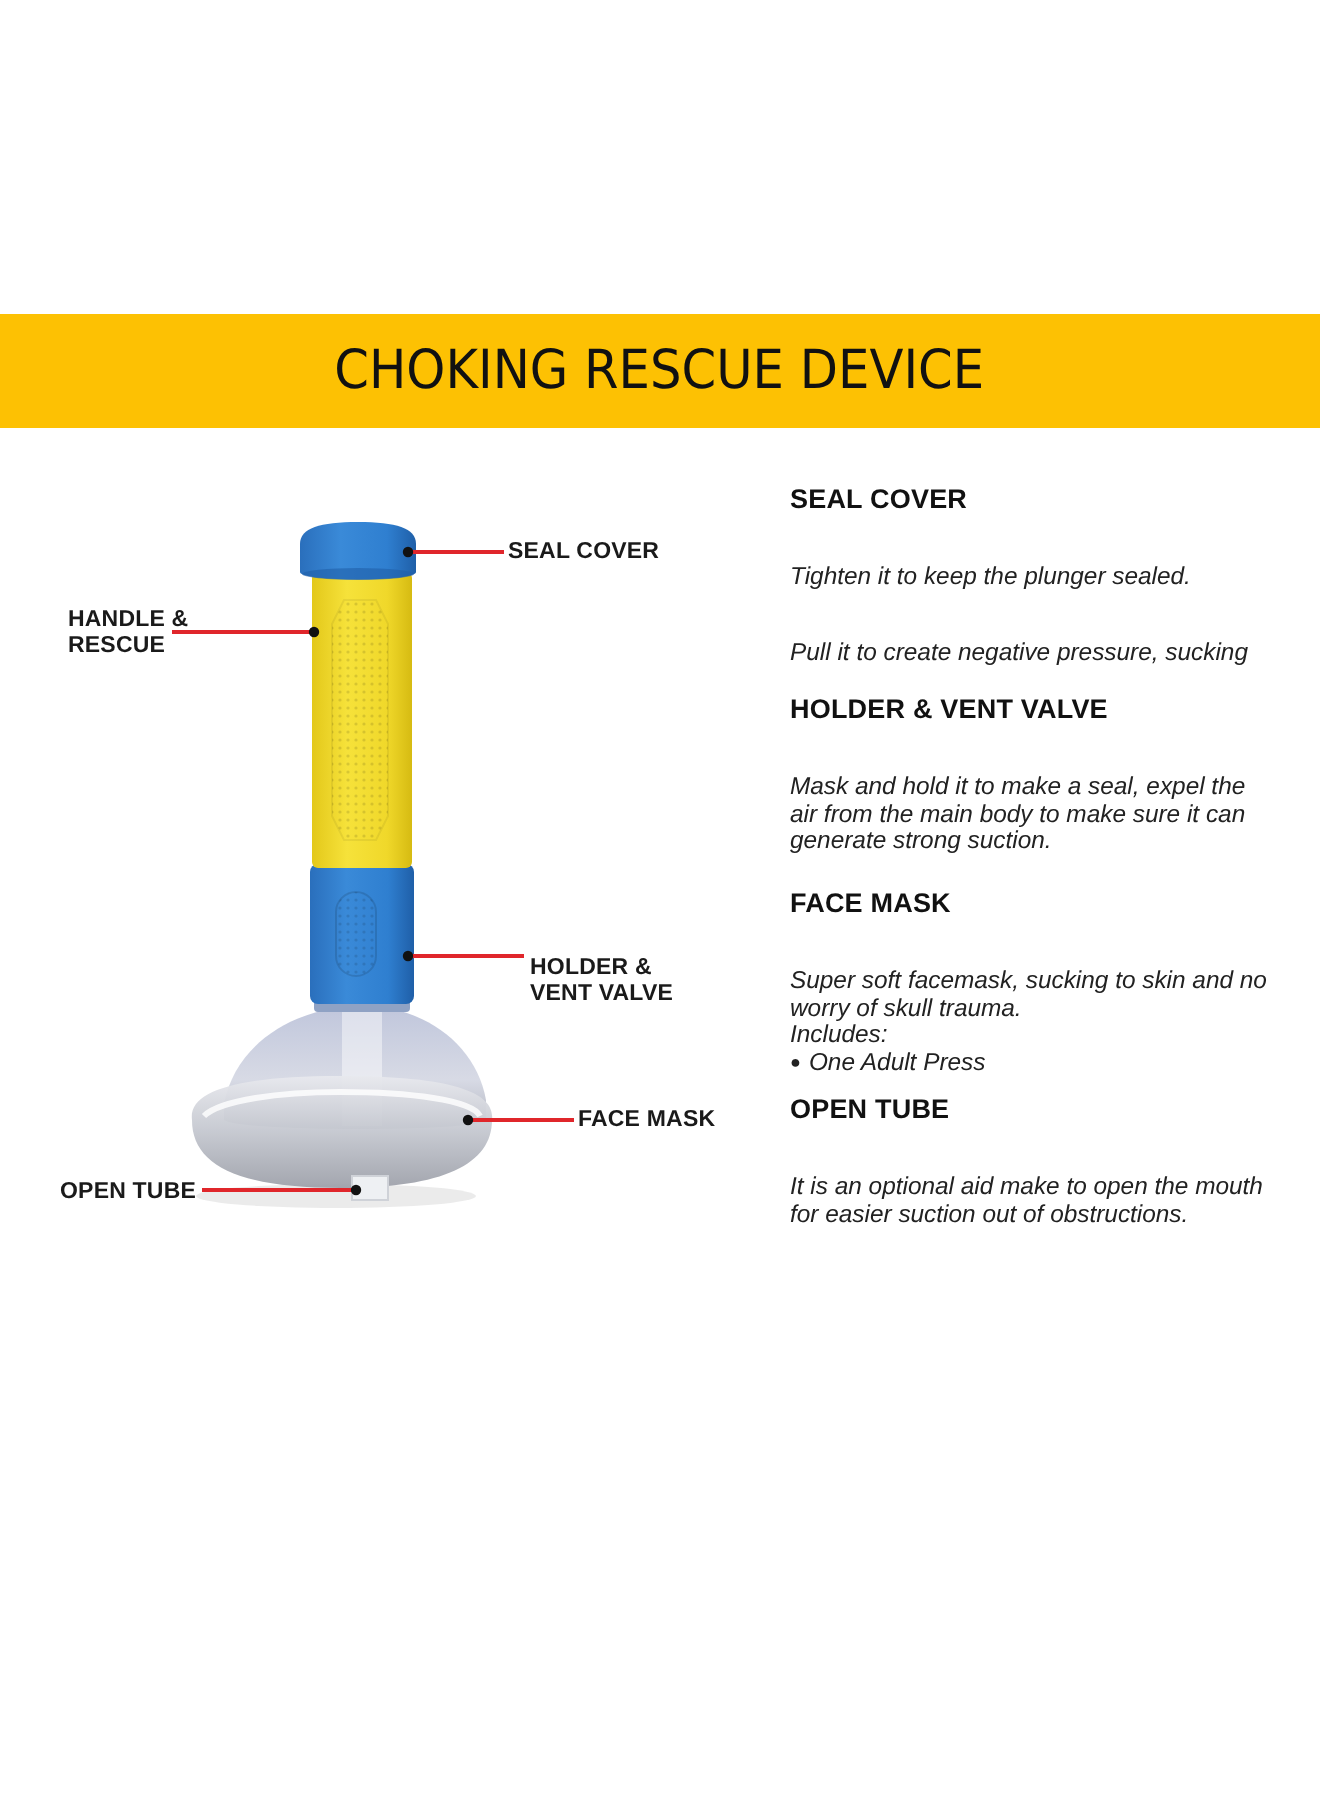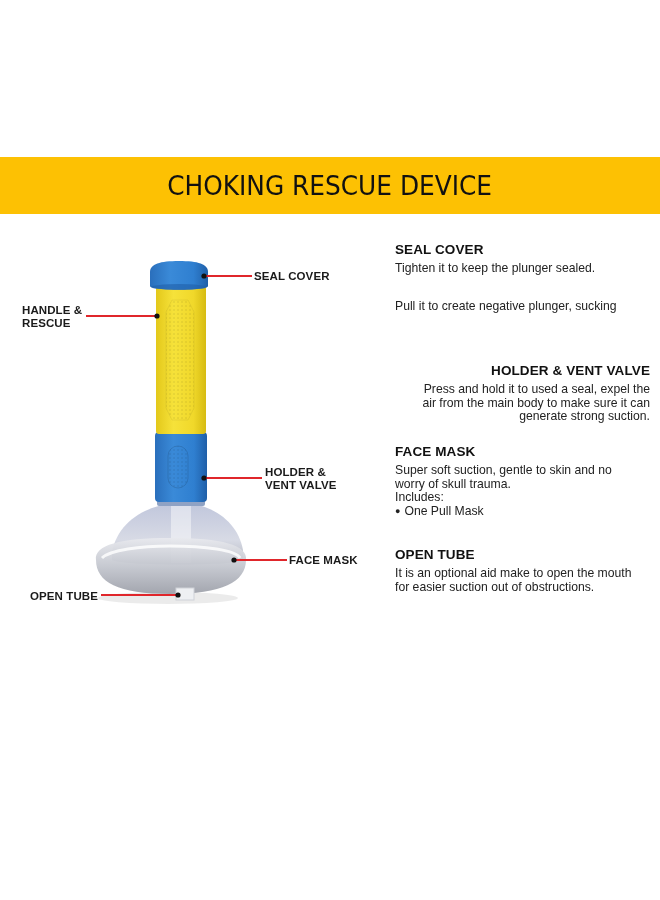--- a/index.html
+++ b/index.html
@@ -25,21 +25,21 @@
     font-size: 11.5px; font-weight: 700; color: #1a1a1a; line-height: 13px;
     letter-spacing: 0.1px;
   }
 
   .info { position: absolute; left: 395px; top: 240px; width: 255px; }
   .section { position: absolute; left: 0; width: 255px; }
   .section-title {
     font-size: 13.5px; font-weight: 700; color: #111; line-height: 16px; letter-spacing: 0.1px;
   }
   .section-body {
-    margin-top: 4px; font-size: 12.2px; color: #222; line-height: 13.5px;
+    margin-top: 24px; font-size: 12.2px; color: #222; line-height: 13.5px; font-style: italic;
   }
   .section-body .line { display: block; white-space: nowrap; }
   .bullet::before { content: "\25CF"; font-size: 9px; margin-right: 4px; position: relative; top: -1px; }
 </style>
 </head>
 <body>
 
 <div class="banner">
   <h1 class="banner-title">CHOKING RESCUE DEVICE</h1>
 </div>
@@ -114,62 +114,62 @@
     <g fill="#111">
       <circle cx="204" cy="276" r="2.6"></circle>
       <circle cx="157" cy="316" r="2.6"></circle>
       <circle cx="204" cy="478" r="2.6"></circle>
       <circle cx="234" cy="560" r="2.6"></circle>
       <circle cx="178" cy="595" r="2.6"></circle>
     </g>
   </svg>
 
   <div class="callout" style="left:254px; top:270px;">SEAL COVER</div>
-  <div class="callout" style="left:22px; top:304px;">
+  <div class="callout" style="left:34px; top:304px;">
     <span style="display:block">HANDLE &amp;</span>
     <span style="display:block">RESCUE</span>
   </div>
-  <div class="callout" style="left:265px; top:466px;">
+  <div class="callout" style="left:265px; top:478px;">
     <span style="display:block">HOLDER &amp;</span>
     <span style="display:block">VENT VALVE</span>
   </div>
   <div class="callout" style="left:289px; top:554px;">FACE MASK</div>
   <div class="callout" style="left:30px; top:590px;">OPEN TUBE</div>
 </div>
 
 <div class="info">
   <div class="section" style="top:2px;">
     <div class="section-title">SEAL COVER</div>
     <div class="section-body">
       <span class="line">Tighten it to keep the plunger sealed.</span>
     </div>
   </div>
 
   <div class="section" style="top:56px;">
     <div class="section-body">
-      <span class="line">Pull it to create negative plunger, sucking</span>
+      <span class="line">Pull it to create negative pressure, sucking</span>
     </div>
   </div>
 
-  <div class="section" style="top:123px;text-align:right;">
+  <div class="section" style="top:107px;">
     <div class="section-title">HOLDER &amp; VENT VALVE</div>
     <div class="section-body">
-      <span class="line">Press and hold it to used a seal, expel the</span>
+      <span class="line">Mask and hold it to make a seal, expel the</span>
       <span class="line">air from the main body to make sure it can</span>
       <span class="line">generate strong suction.</span>
     </div>
   </div>
 
   <div class="section" style="top:204px;">
     <div class="section-title">FACE MASK</div>
     <div class="section-body">
-      <span class="line">Super soft suction, gentle to skin and no</span>
+      <span class="line">Super soft facemask, sucking to skin and no</span>
       <span class="line">worry of skull trauma.</span>
       <span class="line">Includes:</span>
-      <span class="line bullet">One Pull Mask</span>
+      <span class="line bullet">One Adult Press</span>
     </div>
   </div>
 
   <div class="section" style="top:307px;">
     <div class="section-title">OPEN TUBE</div>
     <div class="section-body">
       <span class="line">It is an optional aid make to open the mouth</span>
       <span class="line">for easier suction out of obstructions.</span>
     </div>
   </div>

